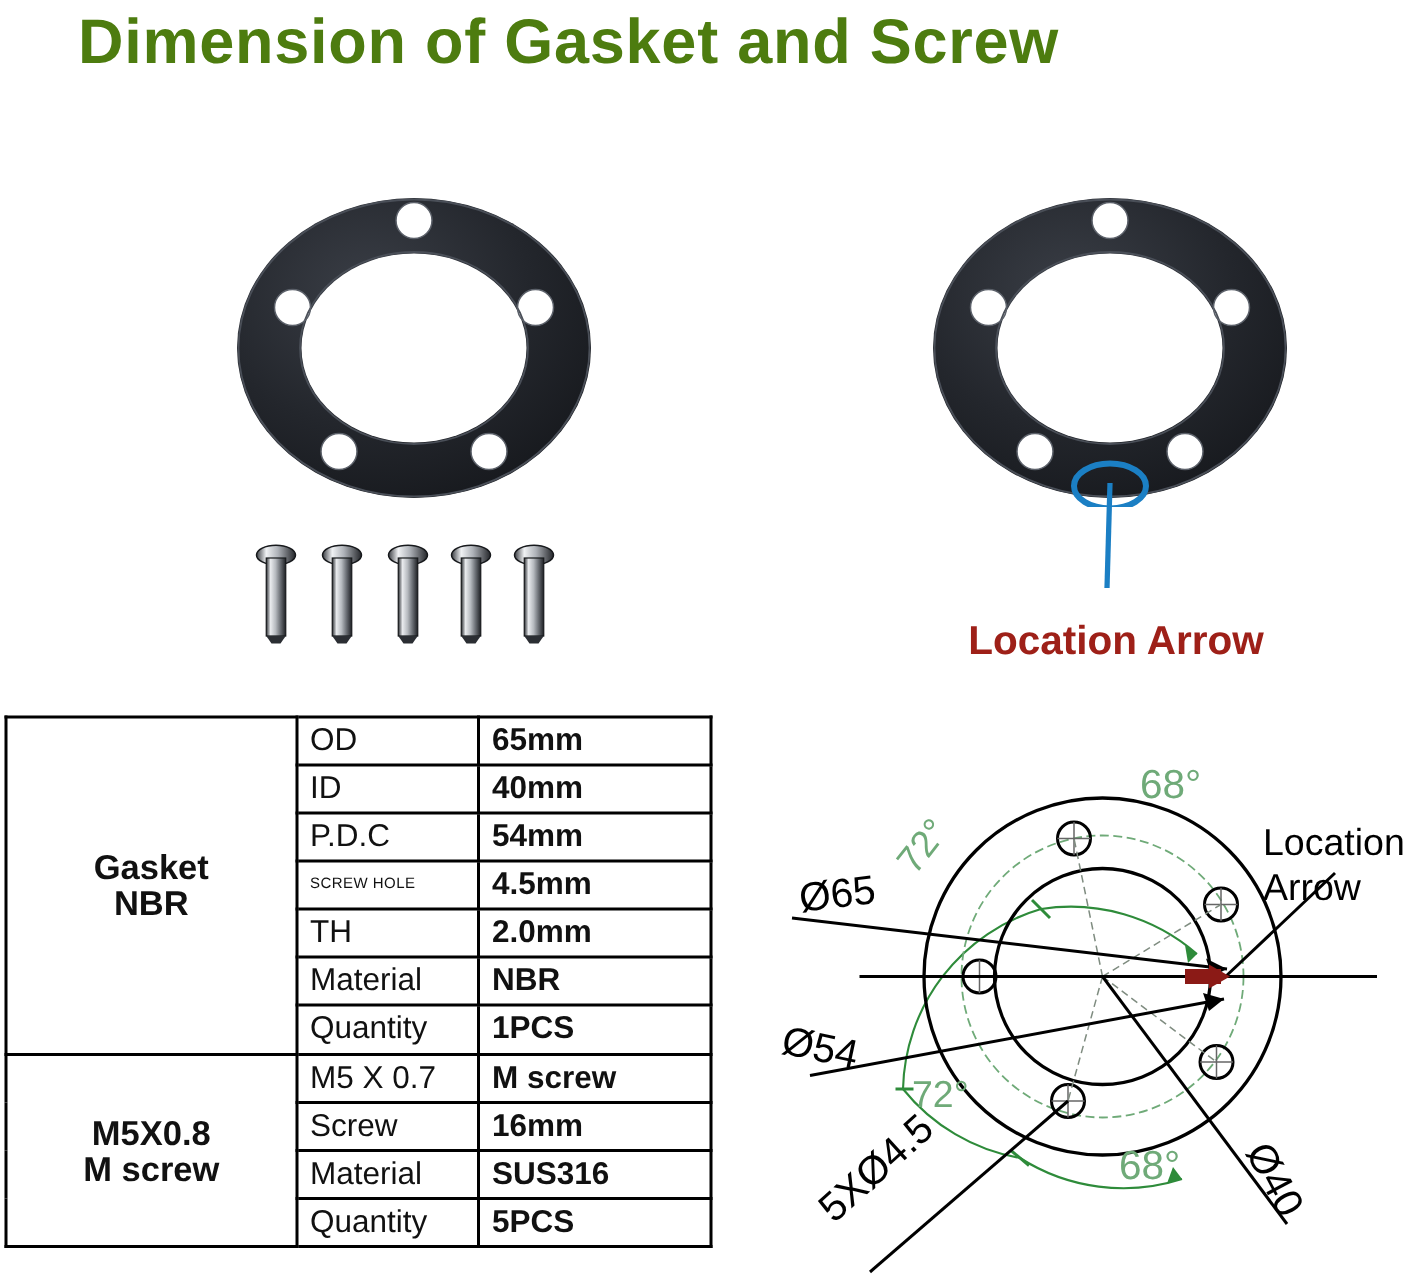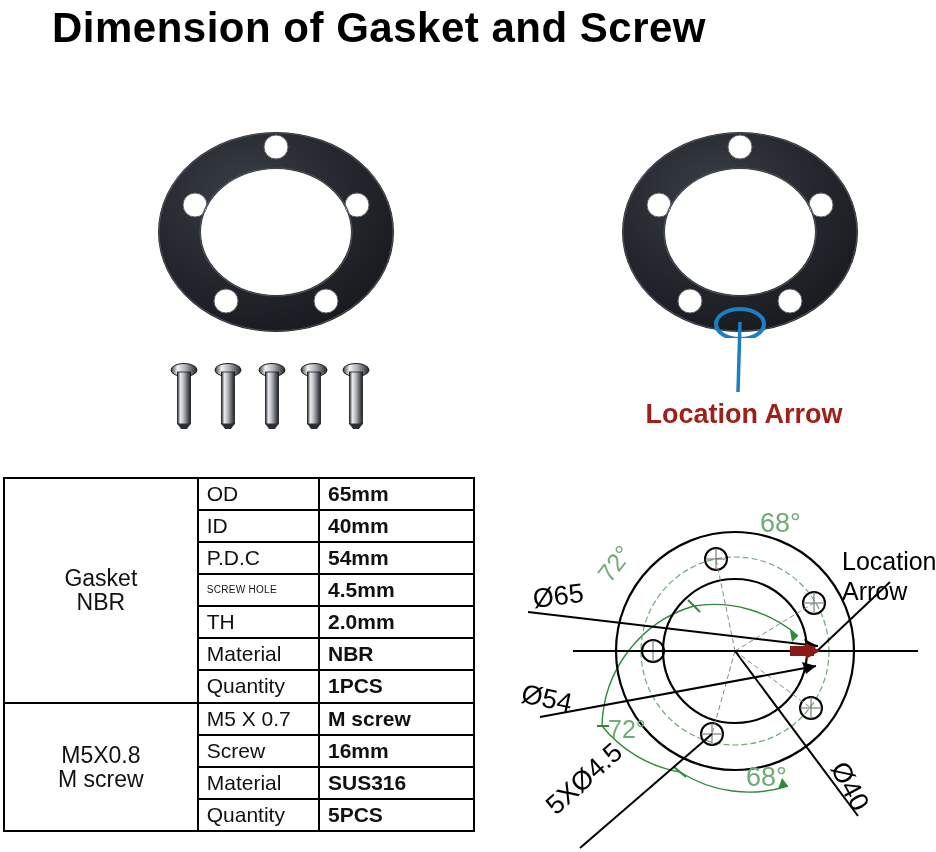--- a/index.html
+++ b/index.html
@@ -12,21 +12,21 @@
   }
   #page { position:absolute; inset:0; }
 
   
   .title {
     position:absolute;
     top:4px; left:0; width:758px;
     text-align:center;
     font-size:42px;
     font-weight:bold;
-    color:#000000;
+    color:#4d7c0f;
     letter-spacing:0.5px;
     font-family:"Liberation Sans", sans-serif;
   }
 
   
   .photo-wrap { position:absolute; }
 
   .gasket-left  { left:150px; top:126px; width:252px; height:212px; }
   .gasket-right { left:614px; top:126px; width:252px; height:212px; }
 
@@ -35,21 +35,21 @@
     left:170px; top:358px;
     width:200px; height:80px;
     display:flex;
     justify-content:space-between;
     align-items:flex-start;
   }
 
   
   .loc-callout {
     position:absolute;
-    left:604px; top:399px;
+    left:604px; top:412px;
     width:280px;
     text-align:center;
     font-size:27px;
     font-weight:bold;
     color:#9e2018;
     font-family:"Liberation Sans", sans-serif;
   }
 
   
   .spec-table {
@@ -67,20 +67,21 @@
     height:29.5px;
     line-height:1.05;
     font-family:"Liberation Sans", sans-serif;
     white-space:nowrap;
   }
   .spec-table td.group {
     text-align:center;
     font-size:23px;
     padding:0;
     width:190px;
+    font-weight:bold;
   }
   .spec-table td.prop { width:119px; }
   .spec-table td.val  { width:152px;font-weight:bold; }
   .spec-table td.small { font-size:10px; letter-spacing:0.3px; }
 
   
   .cad {
     position:absolute;
     left:498px; top:486px;
     width:438px; height:366px;

